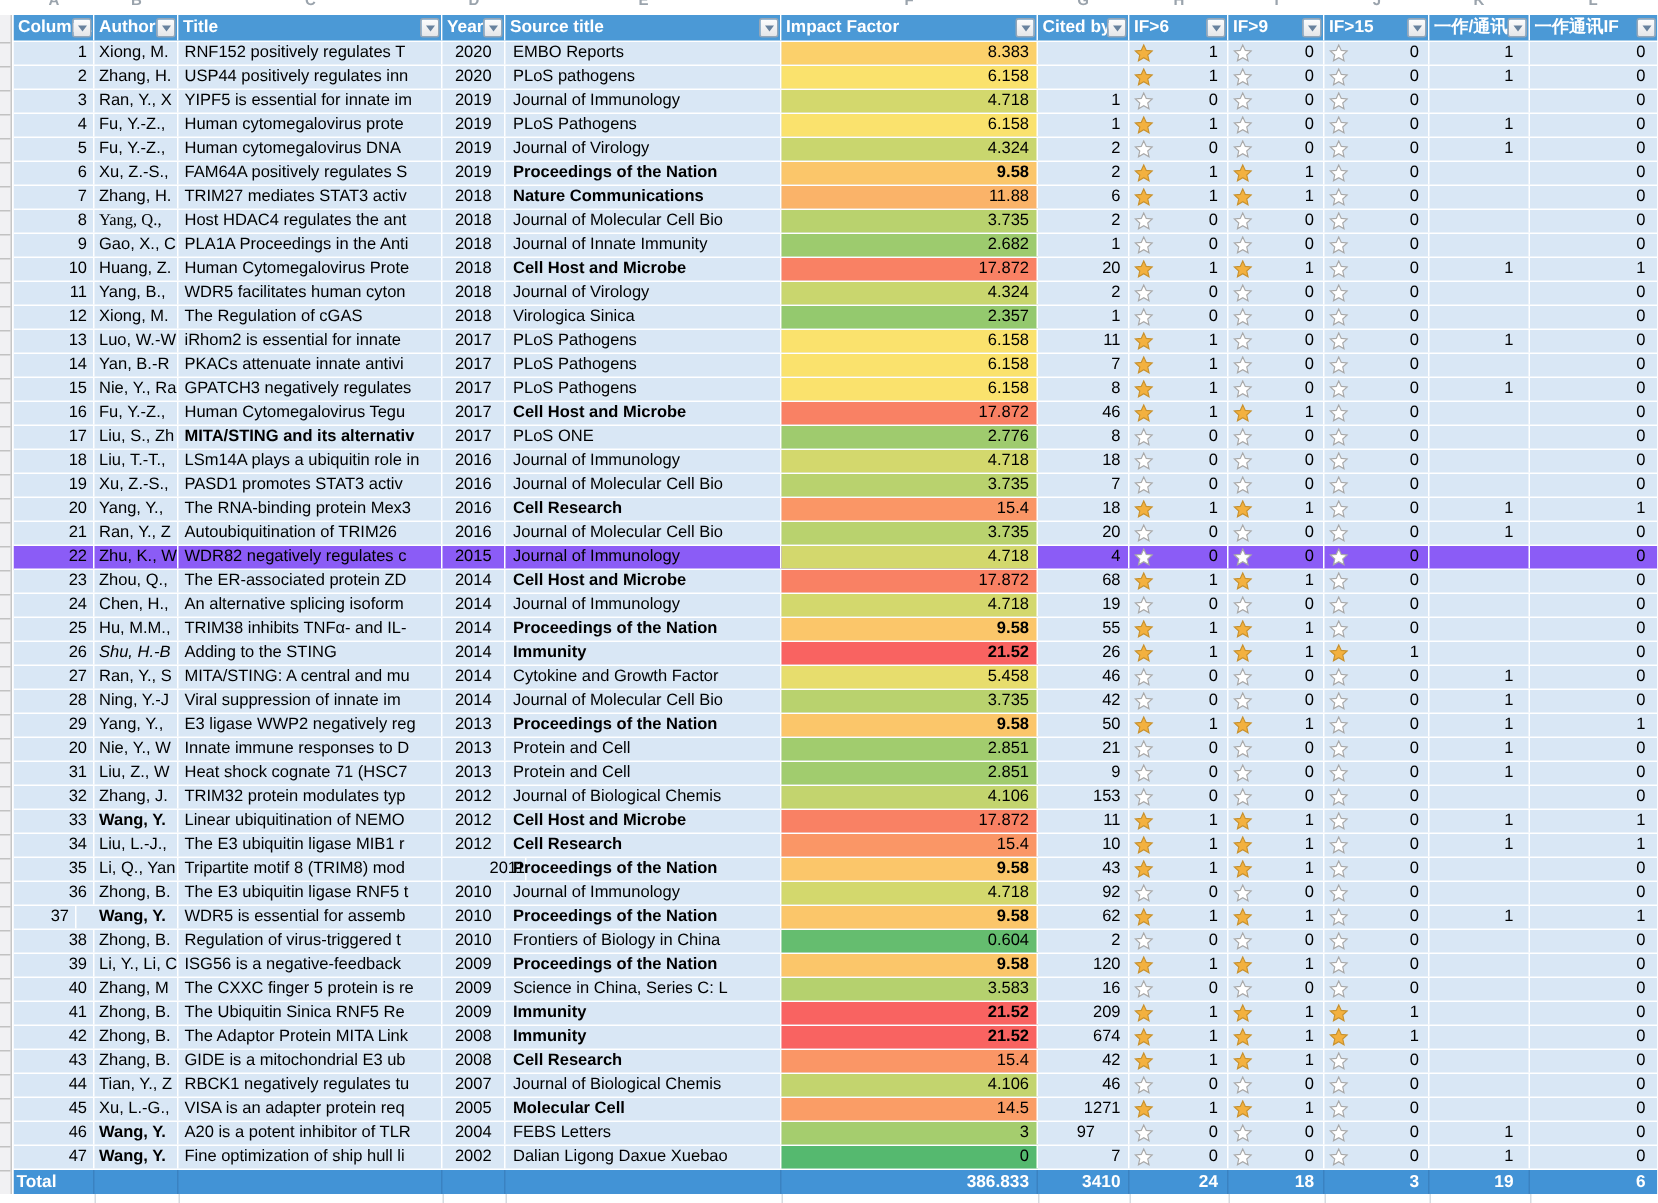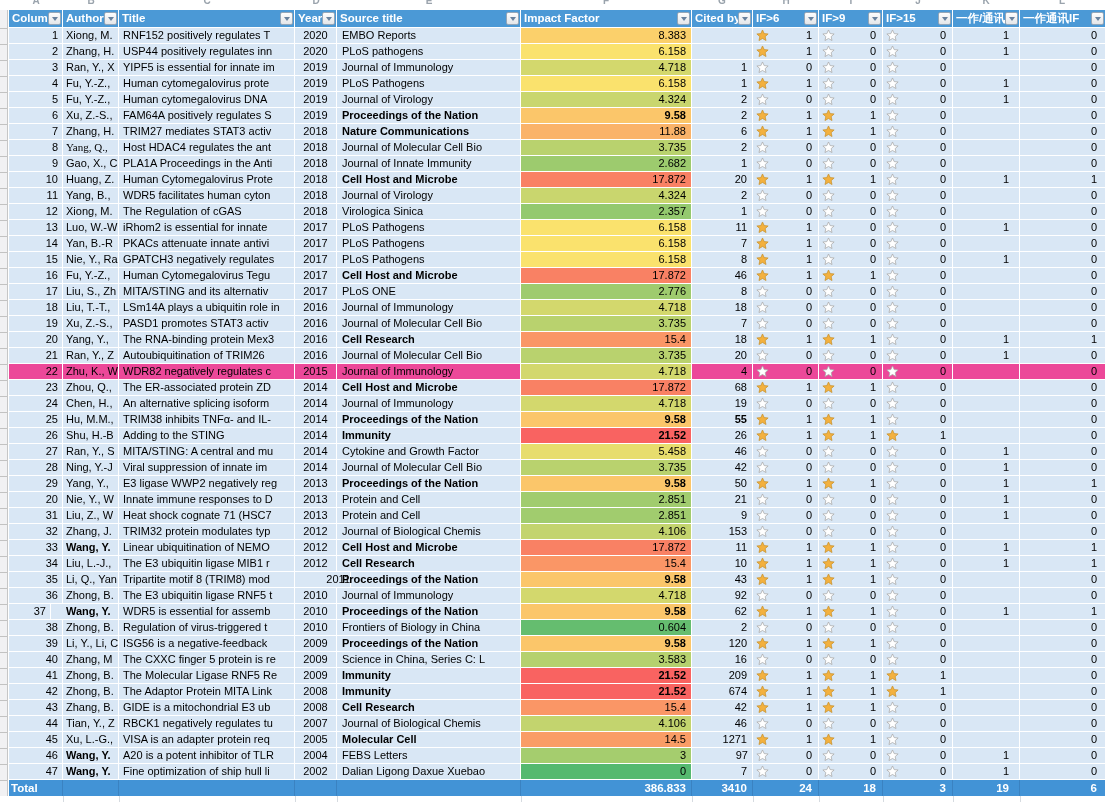--- a/index.html
+++ b/index.html
@@ -456,21 +456,21 @@
           </svg><span>1</span></div>
         <div class="cell ar" style="left: 874px; width: 70px; padding-right: 6px;"><svg class="star" viewBox="0 0 24 24">
             <path d="M12 1.8l3.1 6.7 7.3.7-5.5 4.9 1.6 7.2-6.5-3.8-6.5 3.8 1.6-7.2L1.6 9.2l7.3-.7z" fill="#FFFFFF" stroke="#A9A9A9" stroke-width="1.4"></path>
           </svg><span>0</span></div>
         <div class="cell ar" style="left: 944px; width: 67px; padding-right: 10px;"></div>
         <div class="cell ar" style="left: 1011px; width: 86px; padding-right: 8px;">0</div>
       </div>
       <div class="row" style="top: 274px; background: rgb(217, 231, 245);">
         <div class="cell ar" style="left: 0px; width: 54px; padding-right: 4px;">17</div>
         <div class="cell al" style="left: 54px; width: 56px; padding-left: 3px;">Liu, S., Zh</div>
-        <div class="cell al" style="left: 110px; width: 176px; padding-left: 4px;">MITA/STING and its alternativ</div>
+        <div class="cell al" style="left: 110px; width: 176px; padding-left: 4px; font-weight: bold;">MITA/STING and its alternativ</div>
         <div class="cell ac" style="left: 286px; width: 42px;">2017</div>
         <div class="cell al" style="left: 328px; width: 184px; padding-left: 5px;">PLoS ONE</div>
         <div class="cell ar" style="left: 512px; width: 171px; padding-right: 5px; background: rgb(159, 203, 110);">2.776</div>
         <div class="cell ar" style="left: 683px; width: 61px; padding-right: 5px;">8</div>
         <div class="cell ar" style="left: 744px; width: 66px; padding-right: 6px;"><svg class="star" viewBox="0 0 24 24">
             <path d="M12 1.8l3.1 6.7 7.3.7-5.5 4.9 1.6 7.2-6.5-3.8-6.5 3.8 1.6-7.2L1.6 9.2l7.3-.7z" fill="#FFFFFF" stroke="#A9A9A9" stroke-width="1.4"></path>
           </svg><span>0</span></div>
         <div class="cell ar" style="left: 810px; width: 64px; padding-right: 6px;"><svg class="star" viewBox="0 0 24 24">
             <path d="M12 1.8l3.1 6.7 7.3.7-5.5 4.9 1.6 7.2-6.5-3.8-6.5 3.8 1.6-7.2L1.6 9.2l7.3-.7z" fill="#FFFFFF" stroke="#A9A9A9" stroke-width="1.4"></path>
           </svg><span>0</span></div>
@@ -553,21 +553,21 @@
           </svg><span>0</span></div>
         <div class="cell ar" style="left: 810px; width: 64px; padding-right: 6px;"><svg class="star" viewBox="0 0 24 24">
             <path d="M12 1.8l3.1 6.7 7.3.7-5.5 4.9 1.6 7.2-6.5-3.8-6.5 3.8 1.6-7.2L1.6 9.2l7.3-.7z" fill="#FFFFFF" stroke="#A9A9A9" stroke-width="1.4"></path>
           </svg><span>0</span></div>
         <div class="cell ar" style="left: 874px; width: 70px; padding-right: 6px;"><svg class="star" viewBox="0 0 24 24">
             <path d="M12 1.8l3.1 6.7 7.3.7-5.5 4.9 1.6 7.2-6.5-3.8-6.5 3.8 1.6-7.2L1.6 9.2l7.3-.7z" fill="#FFFFFF" stroke="#A9A9A9" stroke-width="1.4"></path>
           </svg><span>0</span></div>
         <div class="cell ar" style="left: 944px; width: 67px; padding-right: 10px;">1</div>
         <div class="cell ar" style="left: 1011px; width: 86px; padding-right: 8px;">0</div>
       </div>
-      <div class="row" style="top: 354px; background: #ec4899;">
+      <div class="row" style="top: 354px; background: #8b5cf6;">
         <div class="cell ar" style="left: 0px; width: 54px; padding-right: 4px;">22</div>
         <div class="cell al" style="left: 54px; width: 56px; padding-left: 3px;">Zhu, K., W</div>
         <div class="cell al" style="left: 110px; width: 176px; padding-left: 4px;">WDR82 negatively regulates c</div>
         <div class="cell ac" style="left: 286px; width: 42px;">2015</div>
         <div class="cell al" style="left: 328px; width: 184px; padding-left: 5px;">Journal of Immunology</div>
         <div class="cell ar" style="left: 512px; width: 171px; padding-right: 5px; background: rgb(211, 216, 109);">4.718</div>
         <div class="cell ar" style="left: 683px; width: 61px; padding-right: 5px;">4</div>
         <div class="cell ar" style="left: 744px; width: 66px; padding-right: 6px;"><svg class="star" viewBox="0 0 24 24">
             <path d="M12 1.8l3.1 6.7 7.3.7-5.5 4.9 1.6 7.2-6.5-3.8-6.5 3.8 1.6-7.2L1.6 9.2l7.3-.7z" fill="#FFFFFF" stroke="#A9A9A9" stroke-width="1.4"></path>
           </svg><span>0</span></div>
@@ -620,36 +620,36 @@
         <div class="cell ar" style="left: 944px; width: 67px; padding-right: 10px;"></div>
         <div class="cell ar" style="left: 1011px; width: 86px; padding-right: 8px;">0</div>
       </div>
       <div class="row" style="top: 402px; background: rgb(217, 231, 245);">
         <div class="cell ar" style="left: 0px; width: 54px; padding-right: 4px;">25</div>
         <div class="cell al" style="left: 54px; width: 56px; padding-left: 3px;">Hu, M.M.,</div>
         <div class="cell al" style="left: 110px; width: 176px; padding-left: 4px;">TRIM38 inhibits TNFα- and IL-</div>
         <div class="cell ac" style="left: 286px; width: 42px;">2014</div>
         <div class="cell al b" style="left: 328px; width: 184px; padding-left: 5px;">Proceedings of the Nation</div>
         <div class="cell ar b" style="left: 512px; width: 171px; padding-right: 5px; background: rgb(251, 198, 106);">9.58</div>
-        <div class="cell ar" style="left: 683px; width: 61px; padding-right: 5px; font-weight: bold;">55</div>
+        <div class="cell ar" style="left: 683px; width: 61px; padding-right: 5px;">55</div>
         <div class="cell ar" style="left: 744px; width: 66px; padding-right: 6px;"><svg class="star" viewBox="0 0 24 24">
             <path d="M12 1.8l3.1 6.7 7.3.7-5.5 4.9 1.6 7.2-6.5-3.8-6.5 3.8 1.6-7.2L1.6 9.2l7.3-.7z" fill="#F3B13F" stroke="#C8922F" stroke-width="1.4"></path>
           </svg><span>1</span></div>
         <div class="cell ar" style="left: 810px; width: 64px; padding-right: 6px;"><svg class="star" viewBox="0 0 24 24">
             <path d="M12 1.8l3.1 6.7 7.3.7-5.5 4.9 1.6 7.2-6.5-3.8-6.5 3.8 1.6-7.2L1.6 9.2l7.3-.7z" fill="#F3B13F" stroke="#C8922F" stroke-width="1.4"></path>
           </svg><span>1</span></div>
         <div class="cell ar" style="left: 874px; width: 70px; padding-right: 6px;"><svg class="star" viewBox="0 0 24 24">
             <path d="M12 1.8l3.1 6.7 7.3.7-5.5 4.9 1.6 7.2-6.5-3.8-6.5 3.8 1.6-7.2L1.6 9.2l7.3-.7z" fill="#FFFFFF" stroke="#A9A9A9" stroke-width="1.4"></path>
           </svg><span>0</span></div>
         <div class="cell ar" style="left: 944px; width: 67px; padding-right: 10px;"></div>
         <div class="cell ar" style="left: 1011px; width: 86px; padding-right: 8px;">0</div>
       </div>
       <div class="row" style="top: 418px; background: rgb(217, 231, 245);">
         <div class="cell ar" style="left: 0px; width: 54px; padding-right: 4px;">26</div>
-        <div class="cell al" style="left: 54px; width: 56px; padding-left: 3px;">Shu, H.-B</div>
+        <div class="cell al" style="left: 54px; width: 56px; padding-left: 3px; font-style: italic;">Shu, H.-B</div>
         <div class="cell al" style="left: 110px; width: 176px; padding-left: 4px;">Adding to the STING</div>
         <div class="cell ac" style="left: 286px; width: 42px;">2014</div>
         <div class="cell al b" style="left: 328px; width: 184px; padding-left: 5px;">Immunity</div>
         <div class="cell ar b" style="left: 512px; width: 171px; padding-right: 5px; background: rgb(249, 99, 97);">21.52</div>
         <div class="cell ar" style="left: 683px; width: 61px; padding-right: 5px;">26</div>
         <div class="cell ar" style="left: 744px; width: 66px; padding-right: 6px;"><svg class="star" viewBox="0 0 24 24">
             <path d="M12 1.8l3.1 6.7 7.3.7-5.5 4.9 1.6 7.2-6.5-3.8-6.5 3.8 1.6-7.2L1.6 9.2l7.3-.7z" fill="#F3B13F" stroke="#C8922F" stroke-width="1.4"></path>
           </svg><span>1</span></div>
         <div class="cell ar" style="left: 810px; width: 64px; padding-right: 6px;"><svg class="star" viewBox="0 0 24 24">
             <path d="M12 1.8l3.1 6.7 7.3.7-5.5 4.9 1.6 7.2-6.5-3.8-6.5 3.8 1.6-7.2L1.6 9.2l7.3-.7z" fill="#F3B13F" stroke="#C8922F" stroke-width="1.4"></path>
@@ -936,21 +936,21 @@
           </svg><span>0</span></div>
         <div class="cell ar" style="left: 874px; width: 70px; padding-right: 6px;"><svg class="star" viewBox="0 0 24 24">
             <path d="M12 1.8l3.1 6.7 7.3.7-5.5 4.9 1.6 7.2-6.5-3.8-6.5 3.8 1.6-7.2L1.6 9.2l7.3-.7z" fill="#FFFFFF" stroke="#A9A9A9" stroke-width="1.4"></path>
           </svg><span>0</span></div>
         <div class="cell ar" style="left: 944px; width: 67px; padding-right: 10px;"></div>
         <div class="cell ar" style="left: 1011px; width: 86px; padding-right: 8px;">0</div>
       </div>
       <div class="row" style="top: 658px; background: rgb(217, 231, 245);">
         <div class="cell ar" style="left: 0px; width: 54px; padding-right: 4px;">41</div>
         <div class="cell al" style="left: 54px; width: 56px; padding-left: 3px;">Zhong, B.</div>
-        <div class="cell al" style="left: 110px; width: 176px; padding-left: 4px;">The Molecular Ligase RNF5 Re</div>
+        <div class="cell al" style="left: 110px; width: 176px; padding-left: 4px;">The Ubiquitin Sinica RNF5 Re</div>
         <div class="cell ac" style="left: 286px; width: 42px;">2009</div>
         <div class="cell al b" style="left: 328px; width: 184px; padding-left: 5px;">Immunity</div>
         <div class="cell ar b" style="left: 512px; width: 171px; padding-right: 5px; background: rgb(249, 99, 97);">21.52</div>
         <div class="cell ar" style="left: 683px; width: 61px; padding-right: 5px;">209</div>
         <div class="cell ar" style="left: 744px; width: 66px; padding-right: 6px;"><svg class="star" viewBox="0 0 24 24">
             <path d="M12 1.8l3.1 6.7 7.3.7-5.5 4.9 1.6 7.2-6.5-3.8-6.5 3.8 1.6-7.2L1.6 9.2l7.3-.7z" fill="#F3B13F" stroke="#C8922F" stroke-width="1.4"></path>
           </svg><span>1</span></div>
         <div class="cell ar" style="left: 810px; width: 64px; padding-right: 6px;"><svg class="star" viewBox="0 0 24 24">
             <path d="M12 1.8l3.1 6.7 7.3.7-5.5 4.9 1.6 7.2-6.5-3.8-6.5 3.8 1.6-7.2L1.6 9.2l7.3-.7z" fill="#F3B13F" stroke="#C8922F" stroke-width="1.4"></path>
           </svg><span>1</span></div>
@@ -1040,21 +1040,21 @@
         <div class="cell ar" style="left: 944px; width: 67px; padding-right: 10px;"></div>
         <div class="cell ar" style="left: 1011px; width: 86px; padding-right: 8px;">0</div>
       </div>
       <div class="row" style="top: 738px; background: rgb(217, 231, 245);">
         <div class="cell ar" style="left: 0px; width: 54px; padding-right: 4px;">46</div>
         <div class="cell al b" style="left: 54px; width: 56px; padding-left: 3px;">Wang, Y.</div>
         <div class="cell al" style="left: 110px; width: 176px; padding-left: 4px;">A20 is a potent inhibitor of TLR</div>
         <div class="cell ac" style="left: 286px; width: 42px;">2004</div>
         <div class="cell al" style="left: 328px; width: 184px; padding-left: 5px;">FEBS Letters</div>
         <div class="cell ar" style="left: 512px; width: 171px; padding-right: 5px; background: rgb(165, 205, 110);">3</div>
-        <div class="cell ar" style="left: 683px; width: 61px; padding-right: 4px;">97</div>
+        <div class="cell ar" style="left: 683px; width: 61px; padding-right: 22px;">97</div>
         <div class="cell ar" style="left: 744px; width: 66px; padding-right: 6px;"><svg class="star" viewBox="0 0 24 24">
             <path d="M12 1.8l3.1 6.7 7.3.7-5.5 4.9 1.6 7.2-6.5-3.8-6.5 3.8 1.6-7.2L1.6 9.2l7.3-.7z" fill="#FFFFFF" stroke="#A9A9A9" stroke-width="1.4"></path>
           </svg><span>0</span></div>
         <div class="cell ar" style="left: 810px; width: 64px; padding-right: 6px;"><svg class="star" viewBox="0 0 24 24">
             <path d="M12 1.8l3.1 6.7 7.3.7-5.5 4.9 1.6 7.2-6.5-3.8-6.5 3.8 1.6-7.2L1.6 9.2l7.3-.7z" fill="#FFFFFF" stroke="#A9A9A9" stroke-width="1.4"></path>
           </svg><span>0</span></div>
         <div class="cell ar" style="left: 874px; width: 70px; padding-right: 6px;"><svg class="star" viewBox="0 0 24 24">
             <path d="M12 1.8l3.1 6.7 7.3.7-5.5 4.9 1.6 7.2-6.5-3.8-6.5 3.8 1.6-7.2L1.6 9.2l7.3-.7z" fill="#FFFFFF" stroke="#A9A9A9" stroke-width="1.4"></path>
           </svg><span>0</span></div>
         <div class="cell ar" style="left: 944px; width: 67px; padding-right: 10px;">1</div>

